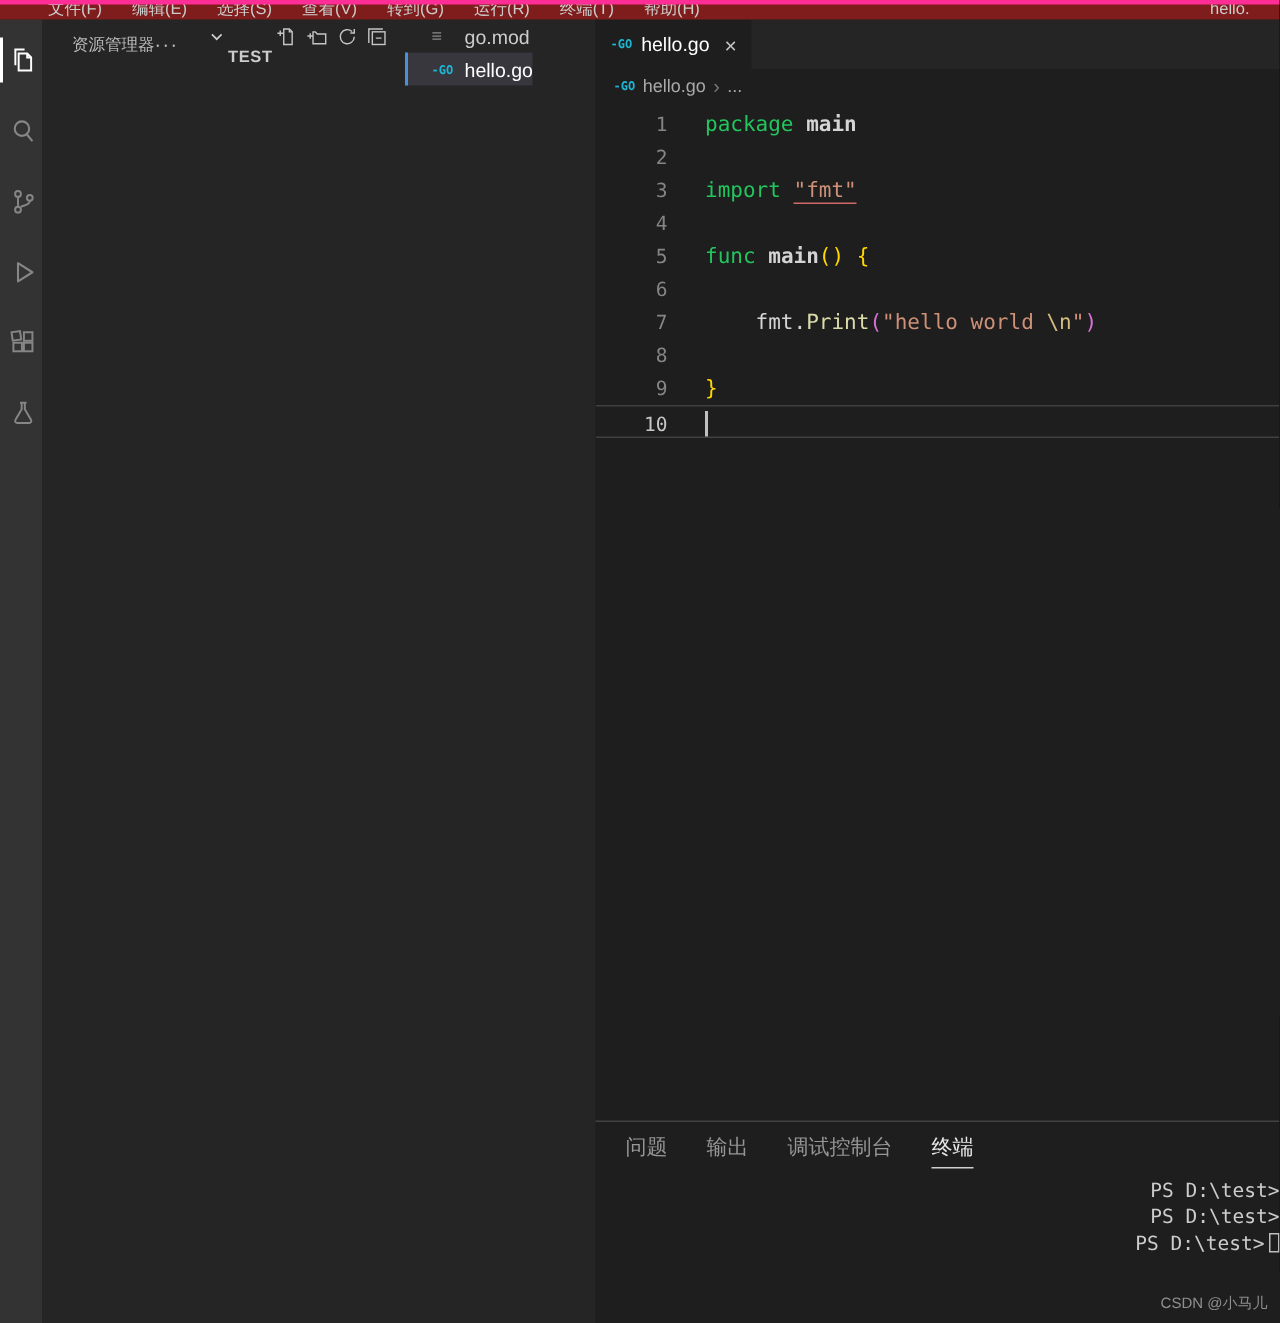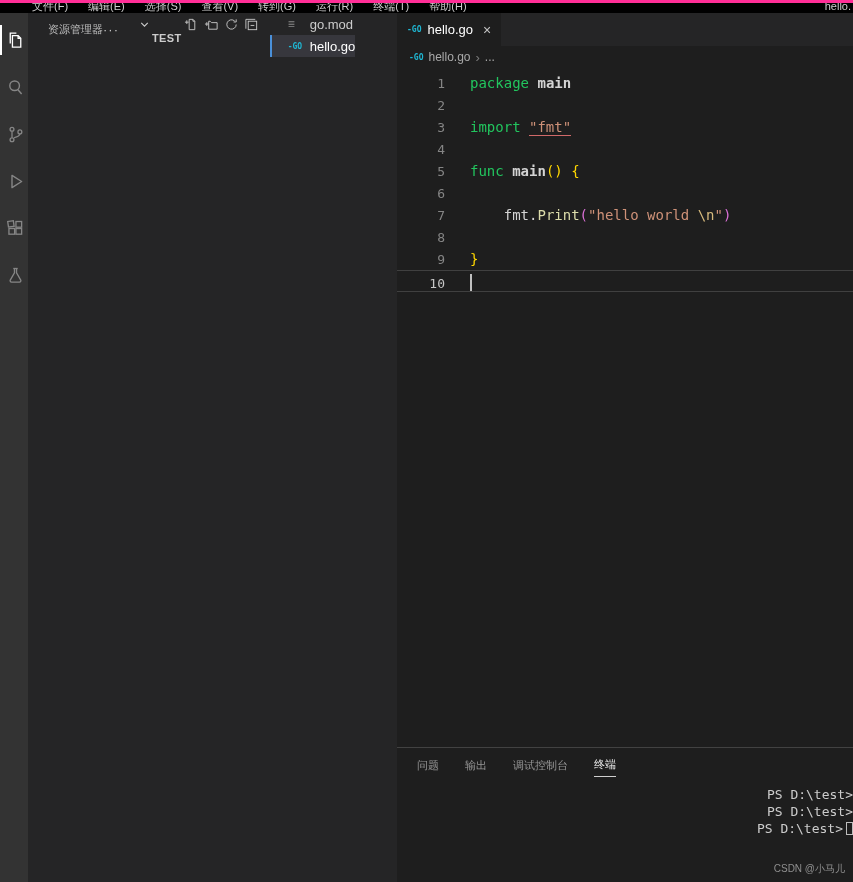--- a/index.html
+++ b/index.html
@@ -2,25 +2,25 @@
 <html><head>
 <meta charset="utf-8">
 <style>
   * { margin:0; padding:0; box-sizing:border-box; }
   body { background:#000; }
   .app { position:relative; width:853px; height:882px; overflow:hidden; background:#1e1e1e;
          font-family:"Liberation Sans", sans-serif; color:#cccccc; }
   
   .accent { position:absolute; top:0; left:0; width:100%; height:3px; background:#ff2e97; z-index:10; }
   
-  .titlebar { position:relative; height:13px; background:#000000; display:flex; 
+  .titlebar { position:relative; height:13px; background:#7f1d1d; display:flex; 
               overflow:hidden; z-index:5; }
   .menus { display:flex; margin-left:22px; }
   .menu-item { font-size:11px; line-height:13px; color:#cccccc; padding:0 10px; white-space:nowrap; cursor:default; }
-  .win-title { position:absolute; right:2px; bottom:0; font-size:11px; line-height:13px; color:#cccccc; }
+  .win-title { position:absolute; right:20px; bottom:0; font-size:11px; line-height:13px; color:#cccccc; }
   
   .main { display:flex; height:869px; }
   
   .activitybar { width:28px; background:#333333; padding-top:12px; display:flex; flex-direction:column; align-items:center; }
   .ab-item { width:28px; height:30px; margin-bottom:17px; display:flex; align-items:center; justify-content:center;
              color:#868686; border-left:2px solid transparent; cursor:pointer; }
   .ab-item.active { color:#ffffff; border-left:2px solid #ffffff; }
   .ab-item svg { display:block; }
   
   .sidebar { width:369px; background:#252526; display:flex; flex-direction:row; }
@@ -59,21 +59,21 @@
   .tok.fn  { color:#dcdcaa; }
   .tok.str { color:#ce9178; }
   .tok.stru{ border-bottom:1px solid #d16969; }
   .tok.esc { color:#d7ba7d; }
   .tok.b1  { color:#ffd700; }
   .tok.b2  { color:#da70d6; }
   .cursor { display:inline-block; width:2px; height:17px; background:#c0c0c0; vertical-align:middle; }
   
   .panel { height:135px; border-top:1px solid #424242; }
   .panel-tabs { height:38px; display:flex; align-items:center; padding-left:20px; }
-  .panel-tab { font-size:11px; color:#969696; margin-right:26px; padding-bottom:4px; cursor:pointer; }
+  .panel-tab { font-size:14px; color:#969696; margin-right:26px; padding-bottom:4px; cursor:pointer; }
   .panel-tab.active { color:#e7e7e7; border-bottom:1px solid #cfcfcf; }
   .terminal { padding-left:20px; font-family:"DejaVu Sans Mono", monospace; font-size:13px; color:#cccccc;text-align:right; }
   .term-line { height:17px; line-height:17px; white-space:pre; }
   .term-cursor { display:inline-block; width:7px; height:13px; border:1px solid #bdbdbd; margin-left:3px; transform:translateY(2px); }
   .watermark { position:absolute; right:8px; bottom:6px; font-size:10px; color:#8f8f8f; }
 </style>
 </head>
 <body>
 
 <div class="app">

